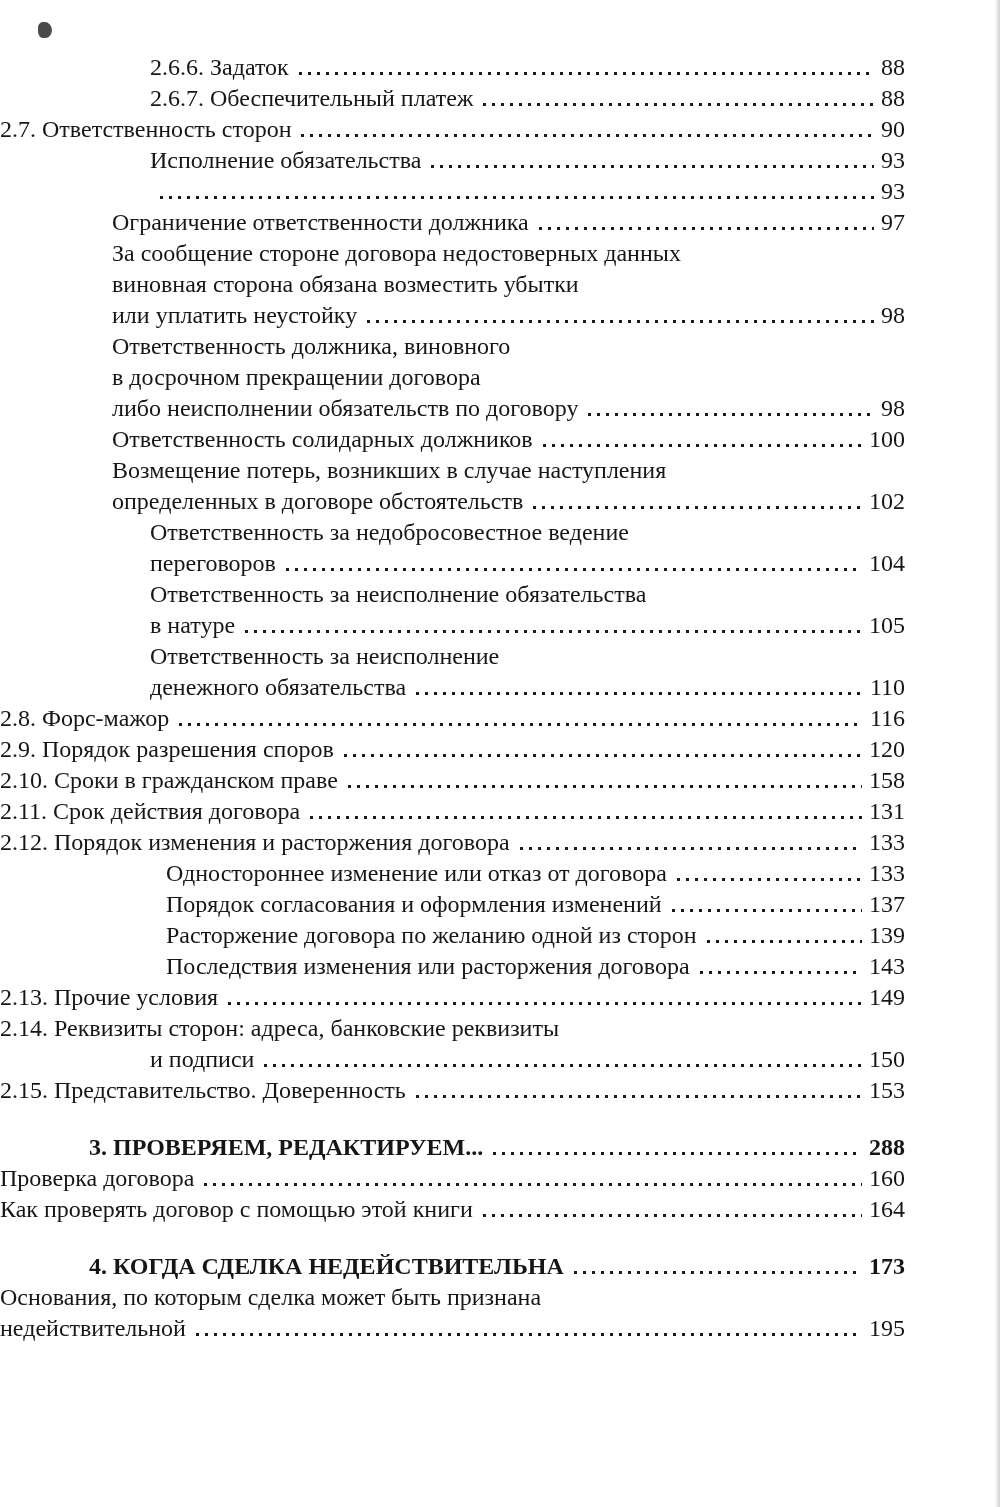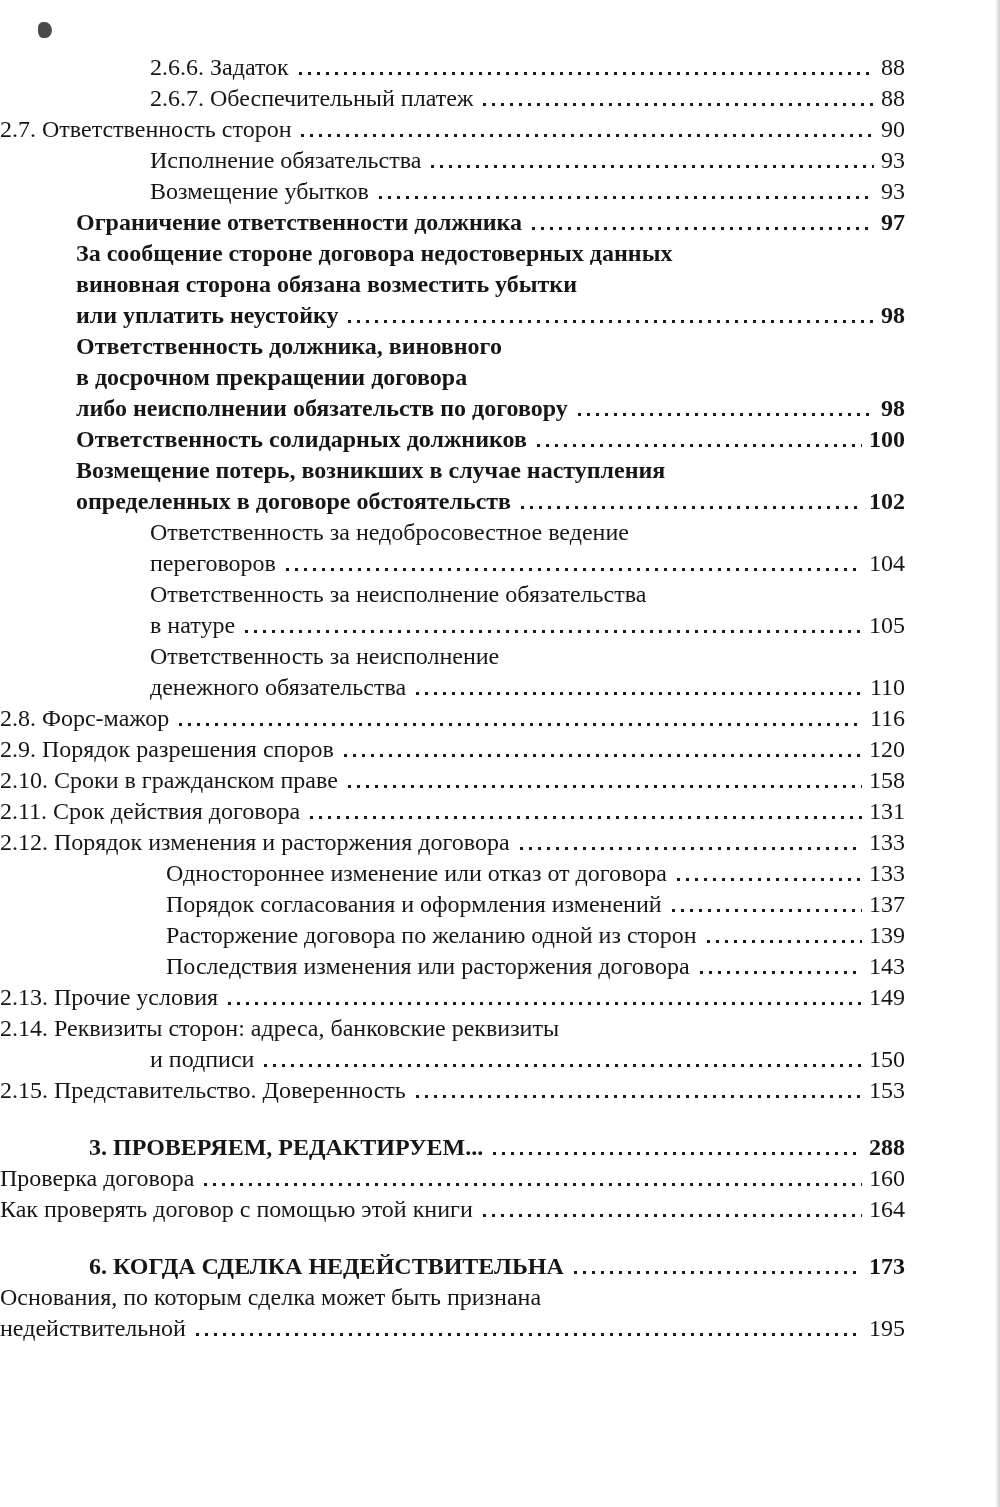--- a/index.html
+++ b/index.html
@@ -33,21 +33,21 @@
     opacity: 0.85;
   }
   .entry { font-size: 24px; line-height: 31px; }
   .entry.bold { font-weight: bold; padding-left: 24px; }
   .entry.gap { margin-top: 26px; }
   .line { line-height: 31px; }
   .lv0 { padding-left: 65px; }
   .lv1 { }
   .lv2 { padding-left: 150px; }
   .lv3 { padding-left: 166px; }
-  .lv4 { padding-left: 76px; font-weight: bold; }
+  .lv4 { padding-left: 112px; }
   .lastline { display: flex; }
   .lastline .txt { flex: 0 0 auto; white-space: nowrap; }
   .lastline .dots {
     flex: 1 1 auto;
     min-width: 12px;
     margin: 0 7px 0 7px;
     background-image: radial-gradient(circle, #1b1b1b 1.45px, rgba(0,0,0,0) 1.9px);
     background-repeat: repeat-x;
     background-size: 9px 5px;
     background-position: 0 19px;
@@ -83,21 +83,20 @@
       </div>
       <div class="entry">
         <div class="line lv2 lastline">
           <span class="txt">Исполнение обязательства</span>
           <span class="dots"></span>
           <span class="pagenum">93</span>
         </div>
       </div>
       <div class="entry">
         <div class="line lv2 lastline">
-          <span class="txt">Возмещение убытков</span>
           <span class="dots"></span>
           <span class="pagenum">93</span>
         </div>
       </div>
       <div class="entry">
         <div class="line lv4 lastline">
           <span class="txt">Ограничение ответственности должника</span>
           <span class="dots"></span>
           <span class="pagenum">97</span>
         </div>
@@ -260,21 +259,21 @@
       </div>
       <div class="entry">
         <div class="line lv1 lastline">
           <span class="txt">Как проверять договор с помощью этой книги</span>
           <span class="dots"></span>
           <span class="pagenum">164</span>
         </div>
       </div>
       <div class="entry bold gap">
         <div class="line lv0 lastline">
-          <span class="txt">6. КОГДА СДЕЛКА НЕДЕЙСТВИТЕЛЬНА</span>
+          <span class="txt">4. КОГДА СДЕЛКА НЕДЕЙСТВИТЕЛЬНА</span>
           <span class="dots"></span>
           <span class="pagenum">173</span>
         </div>
       </div>
       <div class="entry">
         <div class="line lv1">Основания, по которым сделка может быть признана</div>
         <div class="line lv1 lastline">
           <span class="txt">недействительной</span>
           <span class="dots"></span>
           <span class="pagenum">195</span>

